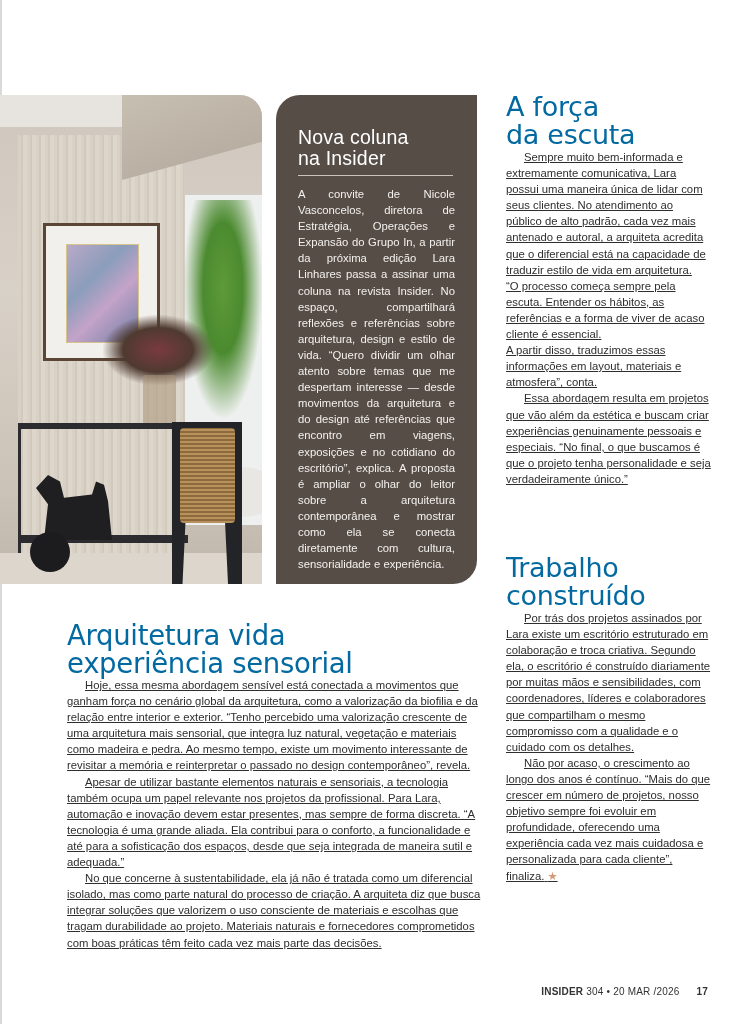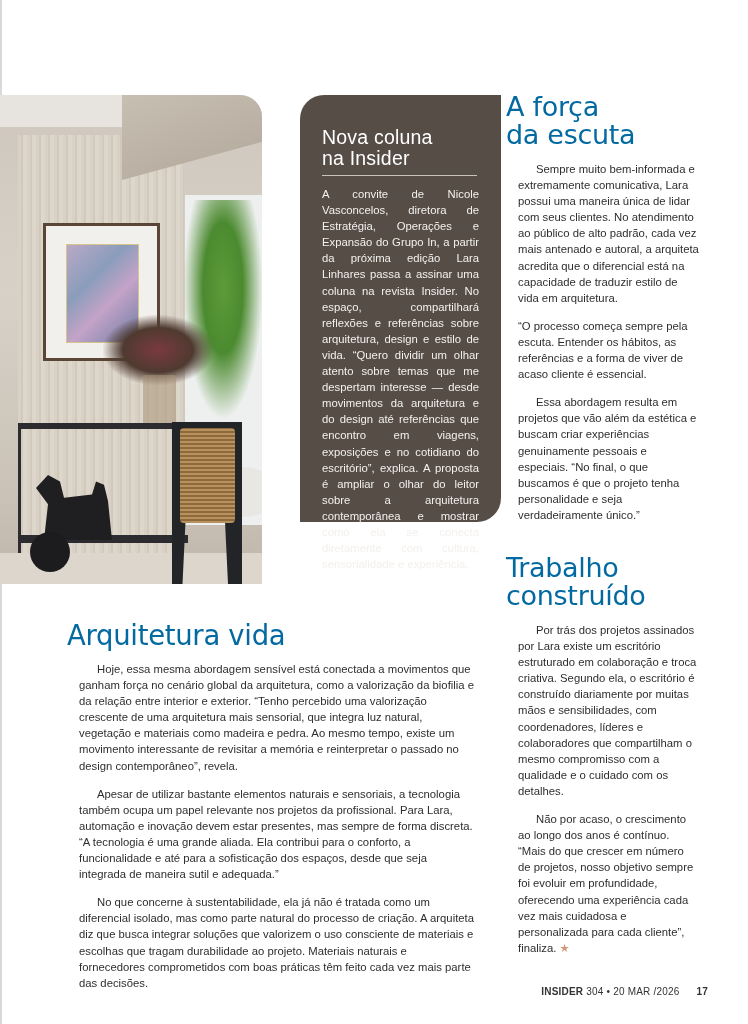--- a/index.html
+++ b/index.html
@@ -39,34 +39,34 @@
   .wheel { position: absolute; left: 30px; top: 437px; width: 40px; height: 40px; border-radius: 50%; background: #1c1c1f; }
   .chair { position: absolute; left: 172px; top: 327px; width: 70px; height: 162px; background: #232428;
     clip-path: polygon(0 0,100% 0,100% 100%,80% 100%,75% 55%,20% 55%,15% 100%,0 100%); }
   .chair-cane { position: absolute; left: 180px; top: 333px; width: 55px; height: 95px;
     background: repeating-linear-gradient(0deg, #b8915c 0 2px, #8c6a3e 2px 4px); border-radius: 4px; }
   .table { position: absolute; left: 208px; top: 372px; width: 70px; height: 50px; border-radius: 50%; background: #e9e7e3; }
   .floor { position: absolute; left: 0; top: 458px; width: 262px; height: 31px; background: #ddd6cc; }
 
   
   .sidebar {
-    position: absolute; left: 300px; top: 95px; width: 201px; height: 427px;
+    position: absolute; left: 276px; top: 95px; width: 201px; height: 489px;
     background: #564d47; color: #ffffff; border-top-left-radius: 24px; border-bottom-right-radius: 24px;
     box-sizing: border-box; padding: 32px 22px 0 22px;
   }
   .sidebar h2 { margin: 0; font-weight: 400; font-size: 19.5px; line-height: 21px; letter-spacing: .2px; }
   .sidebar .rule { height: 1px; background: #c9c3bd; margin: 6px 0 10px 0; width: 155px; }
   .sidebar p { margin: 0; font-size: 11.3px; line-height: 16.1px; text-align: justify; color: #f3f0ed; }
 
   
   h1.section { margin: 0; font-weight: 400; color: #0369a1; font-family: "DejaVu Sans", sans-serif; letter-spacing: -.3px; }
   .col-right { position: absolute; left: 506px; width: 205px; }
   .col-right h1 { font-size: 27px; line-height: 28px; }
   .body-text { font-size: 11.3px; line-height: 16.1px; color: #2e2e2e; }
-  .body-text p { margin: 12px; }
+  .body-text p { margin: 0; text-decoration: underline; }
   .indent { text-indent: 18px; }
 
   #forca { top: 93px; }
   #equipe { top: 554px; }
 
   .col-main { position: absolute; left: 67px; top: 621px; width: 420px; }
   .col-main h1 { font-size: 27.5px; line-height: 28px; }
 
   .star { color: #d19a79; }
 
@@ -111,38 +111,40 @@
 </div>
 
 <div class="col-right" id="forca">
   <h1 class="section">
     <span>A força</span><br>
     <span>da escuta</span>
   </h1>
   <div class="body-text">
     <p class="indent">Sempre muito bem-informada e extremamente comunicativa, Lara possui uma maneira única de lidar com seus clientes. No atendimento ao público de alto padrão, cada vez mais antenado e autoral, a arquiteta acredita que o diferencial está na capacidade de traduzir estilo de vida em arquitetura.</p>
     <p>“O processo começa sempre pela escuta. Entender os hábitos, as referências e a forma de viver de acaso cliente é essencial.</p>
+    <p>A partir disso, traduzimos essas informações em layout, materiais e atmosfera”, conta.</p>
     <p class="indent">Essa abordagem resulta em projetos que vão além da estética e buscam criar experiências genuinamente pessoais e especiais. “No final, o que buscamos é que o projeto tenha personalidade e seja verdadeiramente único.”</p>
   </div>
 </div>
 
 <div class="col-right" id="equipe">
   <h1 class="section">
     <span>Trabalho</span><br>
     <span>construído</span><br>
   </h1>
   <div class="body-text">
     <p class="indent">Por trás dos projetos assinados por Lara existe um escritório estruturado em colaboração e troca criativa. Segundo ela, o escritório é construído diariamente por muitas mãos e sensibilidades, com coordenadores, líderes e colaboradores que compartilham o mesmo compromisso com a qualidade e o cuidado com os detalhes.</p>
     <p class="indent"><span>Não por acaso, o crescimento ao longo dos anos é contínuo. “Mais do que crescer em número de projetos, nosso objetivo sempre foi evoluir em profundidade, oferecendo uma experiência cada vez mais cuidadosa e personalizada para cada cliente”, finaliza.</span> <span class="star">★</span></p>
   </div>
 </div>
 
 <div class="col-main">
   <h1 class="section">
     <span>Arquitetura vida</span><br>
+    <span>experiência sensorial</span>
   </h1>
   <div class="body-text">
     <p class="indent">Hoje, essa mesma abordagem sensível está conectada a movimentos que ganham força no cenário global da arquitetura, como a valorização da biofilia e da relação entre interior e exterior. “Tenho percebido uma valorização crescente de uma arquitetura mais sensorial, que integra luz natural, vegetação e materiais como madeira e pedra. Ao mesmo tempo, existe um movimento interessante de revisitar a memória e reinterpretar o passado no design contemporâneo”, revela.</p>
     <p class="indent">Apesar de utilizar bastante elementos naturais e sensoriais, a tecnologia também ocupa um papel relevante nos projetos da profissional. Para Lara, automação e inovação devem estar presentes, mas sempre de forma discreta. “A tecnologia é uma grande aliada. Ela contribui para o conforto, a funcionalidade e até para a sofisticação dos espaços, desde que seja integrada de maneira sutil e adequada.”</p>
     <p class="indent">No que concerne à sustentabilidade, ela já não é tratada como um diferencial isolado, mas como parte natural do processo de criação. A arquiteta diz que busca integrar soluções que valorizem o uso consciente de materiais e escolhas que tragam durabilidade ao projeto. Materiais naturais e fornecedores comprometidos com boas práticas têm feito cada vez mais parte das decisões.</p>
   </div>
 </div>
 
 <div class="footer">
   <b>INSIDER</b>

